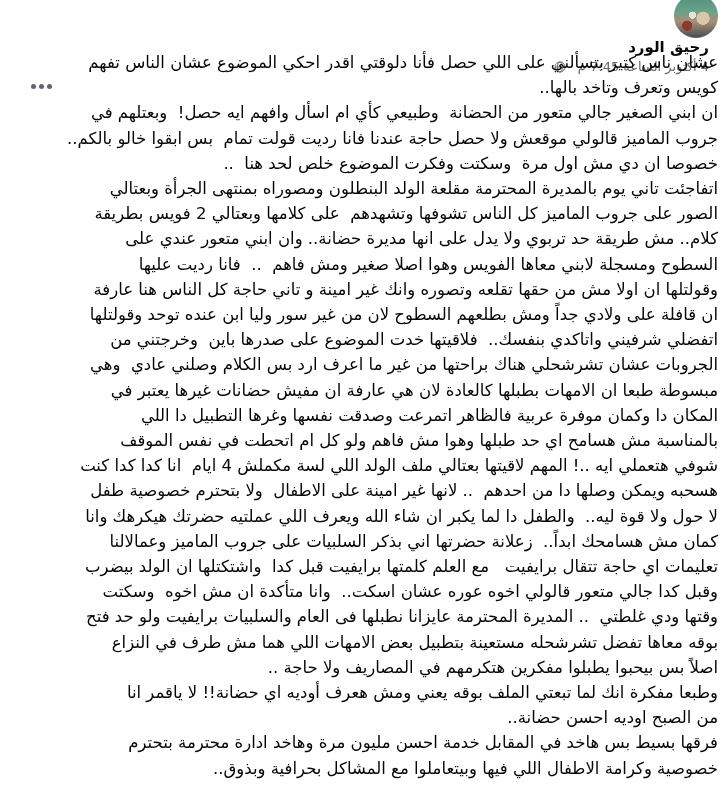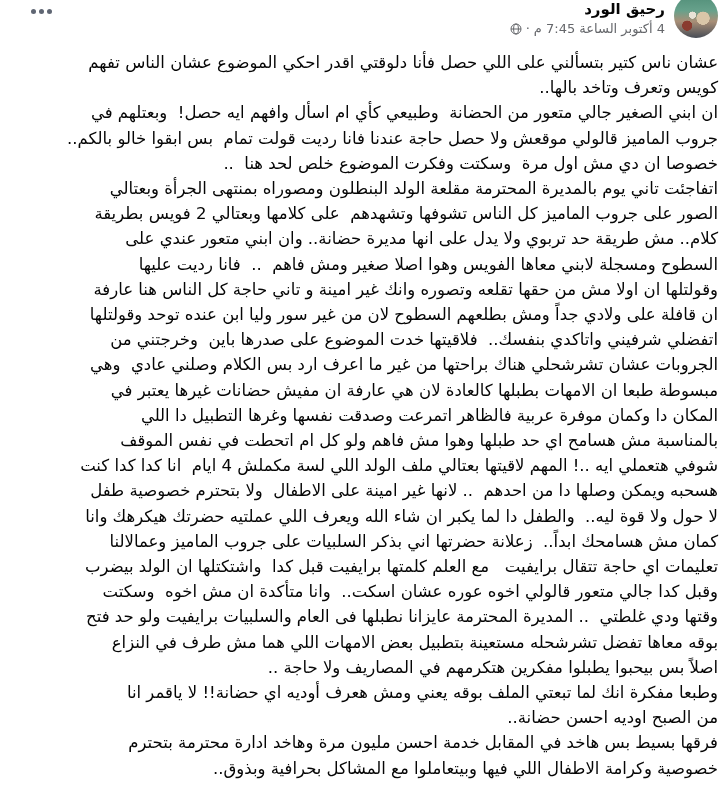--- a/index.html
+++ b/index.html
@@ -12,20 +12,21 @@
   }
   .post {
     direction: rtl;
     padding: 0 9px;
   }
   .header {
     display: flex;
     align-items: flex-start;
     height: 40px;
     overflow: visible;
+    flex-direction: column;
   }
   .avatar {
     flex: 0 0 auto;
     width: 44px;
     height: 44px;
     margin-top: -6px;
     border-radius: 50%;
     background:
       radial-gradient(circle at 30% 72%, #8a3b2f 0 11%, rgba(0,0,0,0) 12%),
       radial-gradient(circle at 66% 55%, #d9c6a8 0 17%, rgba(0,0,0,0) 18%),

